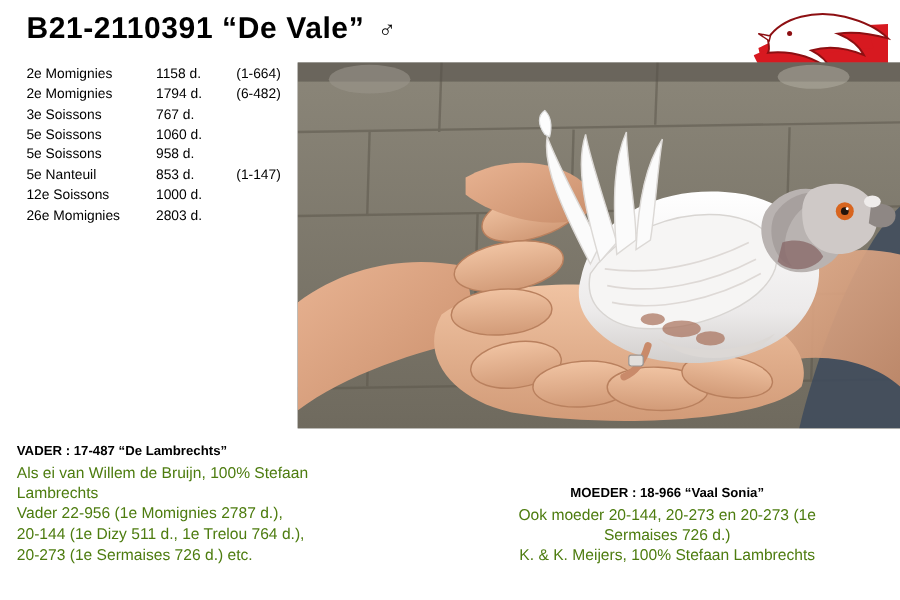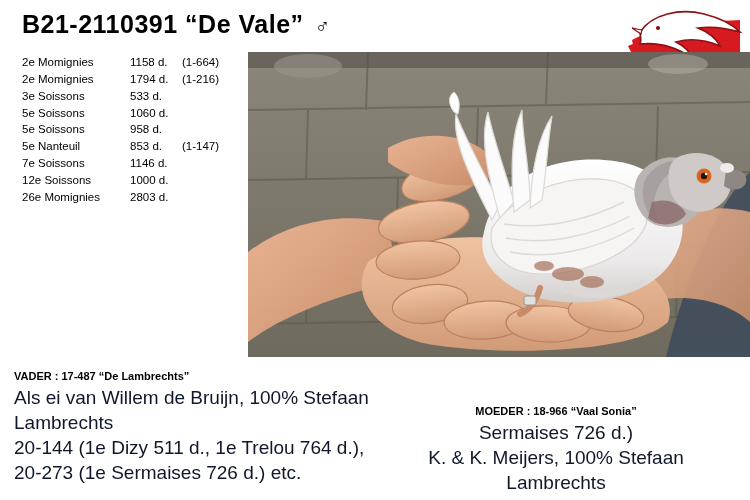--- a/index.html
+++ b/index.html
@@ -65,21 +65,21 @@
   }
   .results table {
     border-collapse: collapse;
     font-size: 11.5px;
     color: #000;
     line-height: 1.38;
   }
   .results td { padding: 0 0 1px 0; vertical-align: top; white-space: nowrap; margin-left: 31px; }
   .results td.race { width: 108px; }
   .results td.dist { width: 52px; text-align: left; }
-  .results td.prize { width: 52px; text-align: left; }
+  .results td.prize { width: 52px; text-align: right; }
 
   
   .photo {
     position: absolute;
     left: 248px;
     top: 52px;
     width: 502px;
     height: 305px;
     overflow: hidden;
     background: #6d6a63;
@@ -101,22 +101,22 @@
     text-align: center;
   }
   .parent-head {
     font-size: 11px;
     font-weight: bold;
     color: #000;
     margin: 0 0 3px 0;
     white-space: nowrap;
   }
   .parent-line {
-    font-size: 19px;
-    color: #0f172a;
+    font-size: 13px;
+    color: #4d7c0f;
     line-height: 1.32;
   }
 </style>
 </head>
 <body>
 
 <div class="page">
 
   <div class="title">
     <span>B21-2110391</span>
@@ -148,46 +148,41 @@
     <table>
       <tbody>
         <tr>
           <td class="race">2e Momignies</td>
           <td class="dist">1158 d.</td>
           <td class="prize">(1-664)</td>
         </tr>
         <tr>
           <td class="race">2e Momignies</td>
           <td class="dist">1794 d.</td>
-          <td class="prize">(1-216)</td>
+          <td class="prize">(6-482)</td>
         </tr>
         <tr>
           <td class="race">3e Soissons</td>
-          <td class="dist">533 d.</td>
+          <td class="dist">767 d.</td>
           <td class="prize"></td>
         </tr>
         <tr>
           <td class="race">5e Soissons</td>
           <td class="dist">1060 d.</td>
           <td class="prize"></td>
         </tr>
         <tr>
           <td class="race">5e Soissons</td>
           <td class="dist">958 d.</td>
           <td class="prize"></td>
         </tr>
         <tr>
           <td class="race">5e Nanteuil</td>
           <td class="dist">853 d.</td>
           <td class="prize">(1-147)</td>
-        </tr>
-        <tr>
-          <td class="race">7e Soissons</td>
-          <td class="dist">1146 d.</td>
-          <td class="prize"></td>
         </tr>
         <tr>
           <td class="race">12e Soissons</td>
           <td class="dist">1000 d.</td>
           <td class="prize"></td>
         </tr>
         <tr>
           <td class="race">26e Momignies</td>
           <td class="dist">2803 d.</td>
           <td class="prize"></td>
@@ -305,23 +300,25 @@
       <rect x="276" y="244" width="12" height="9" rx="2" fill="#e2dfdc" stroke="#9b9795" stroke-width="1"></rect>
 
       <path d="M206 60 C200 52 200 44 206 40 C212 46 212 54 210 62 Z" fill="#fdfdfd" stroke="#ddd" stroke-width="1"></path>
     </svg>
   </div>
 
   <div class="father">
     <div class="parent-head">VADER : 17-487 “De Lambrechts”</div>
     <div class="parent-line">Als ei van Willem de Bruijn, 100% Stefaan</div>
     <div class="parent-line">Lambrechts</div>
+    <div class="parent-line">Vader  22-956  (1e  Momignies  2787  d.),</div>
     <div class="parent-line">20-144 (1e Dizy 511 d., 1e Trelou 764 d.),</div>
     <div class="parent-line">20-273 (1e Sermaises 726 d.) etc.</div>
   </div>
 
   <div class="mother">
     <div class="parent-head">MOEDER : 18-966 “Vaal Sonia”</div>
+    <div class="parent-line">Ook moeder 20-144, 20-273 en 20-273 (1e</div>
     <div class="parent-line">Sermaises 726 d.)</div>
     <div class="parent-line">K. &amp; K. Meijers, 100% Stefaan Lambrechts</div>
   </div>
 
 </div>
 
 </body></html>

